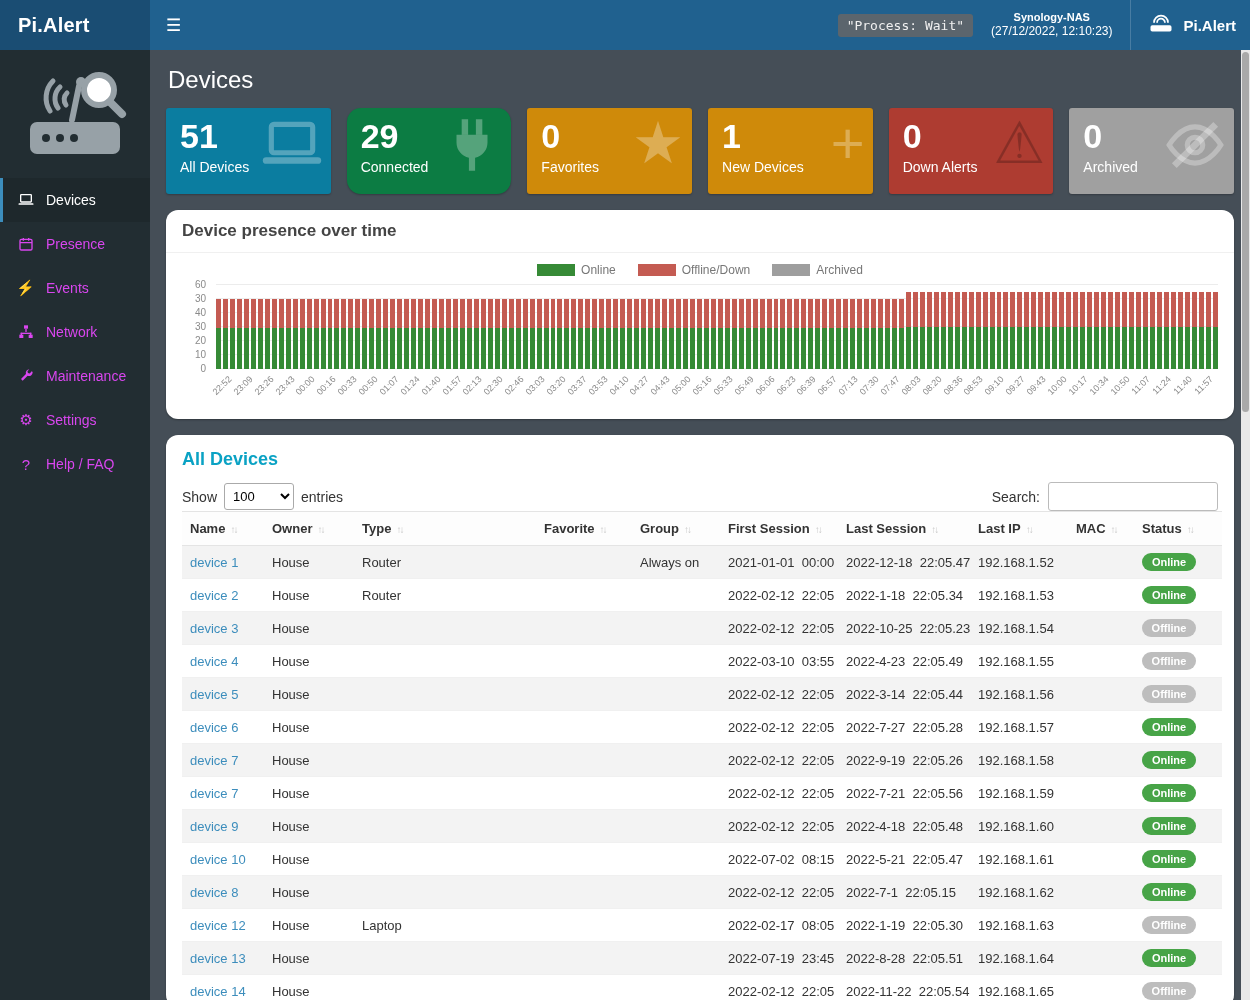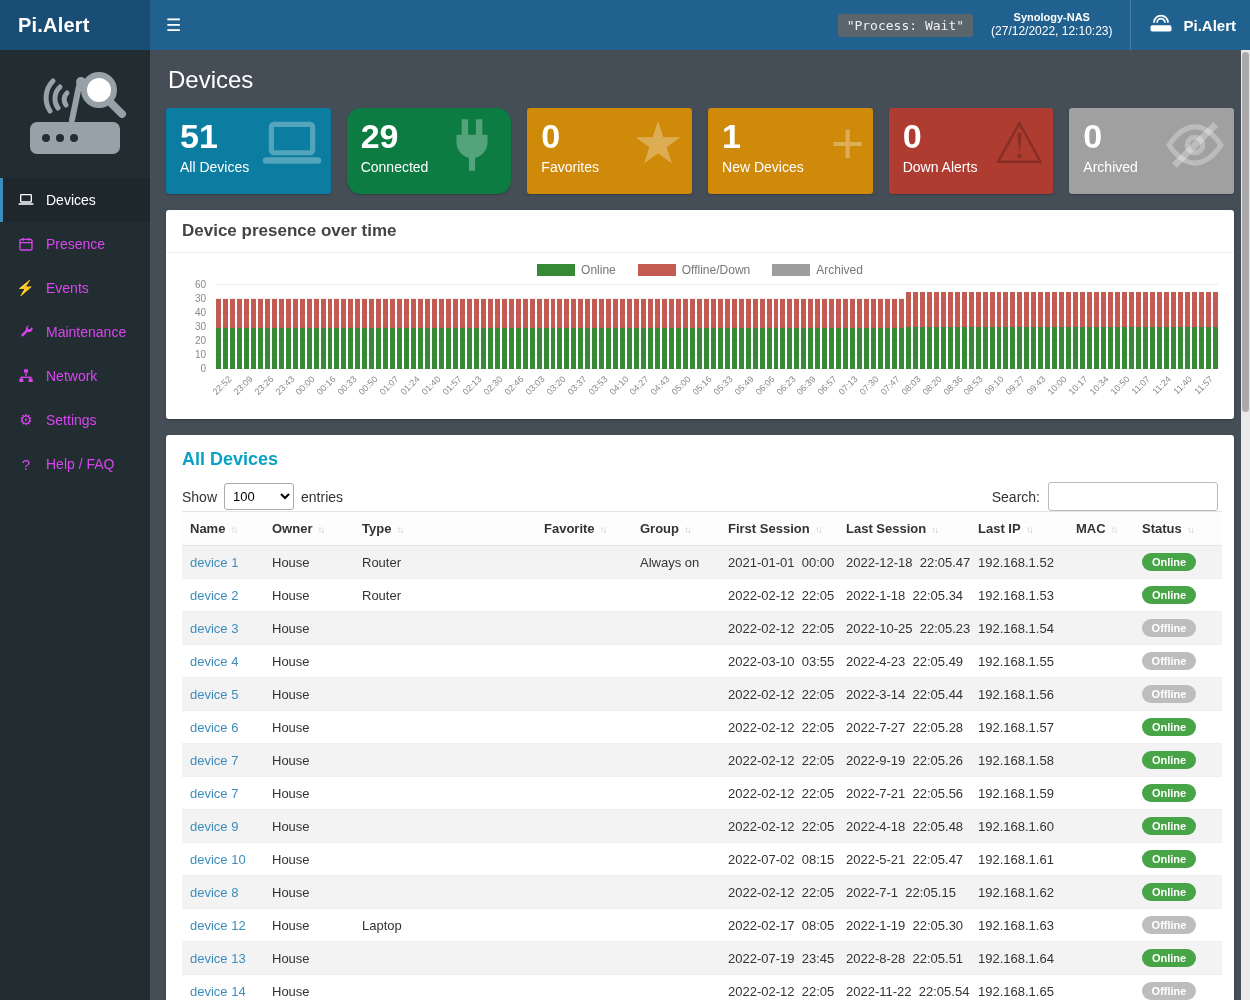--- a/index.html
+++ b/index.html
@@ -33,21 +33,21 @@
   
   .cards { display:flex; gap:16px; margin-bottom:16px; }
   .card { flex:1; height:86px; border-radius:3px; position:relative; color:#fff; padding:10px 14px; overflow:hidden; cursor:pointer; box-shadow:0 1px 2px rgba(0,0,0,.25); }
   .card-value { font-size:34px; font-weight:700; line-height:1.1; }
   .card-label { font-size:14px; margin-top:4px; }
   .card .card-icn { position:absolute; right:8px; top:6px; color:rgba(255,255,255,.3); font-size:58px; line-height:1; }
   .card .card-icn svg { width:62px; height:62px; }
   .card .card-icn.dark { color:rgba(0,0,0,.22); }
 
   
-  .panel { background:#fff; border-radius:3px; box-shadow:0 1px 2px rgba(0,0,0,.3); margin-bottom:16px; }
+  .panel { background:#fff; border-radius:12px; box-shadow:0 1px 2px rgba(0,0,0,.3); margin-bottom:16px; }
   .panel-header { padding:11px 16px; font-size:17px; font-weight:700; color:#444; border-bottom:1px solid #f0f0f0; }
 
   
   .chart-wrap { padding:8px 16px 4px 16px; }
   .legend { display:flex; justify-content:center; gap:22px; margin:2px 0 8px; }
   .lg-item { display:inline-flex; align-items:center; gap:6px; }
   .lg-item .sw { width:38px; height:12px; display:inline-block; }
   .lg-tx { font-size:12px; color:#777; }
   .chart-area { position:relative; margin-left:34px; height:84px; }
   .grid { position:absolute; inset:0; }
@@ -146,37 +146,37 @@
           </span>
           <span>Presence</span>
         </div>
         <div class="side-item">
           <span class="icn">⚡</span>
           <span>Events</span>
         </div>
         <div class="side-item">
           <span class="icn">
             <svg viewBox="0 0 24 24" fill="currentColor">
-              <path d="M22 6.5a5.5 5.5 0 0 1-7.6 5.1L7 19l-2.5-2.5 7.4-7.4A5.5 5.5 0 0 1 17 2l-2.8 2.8.7 2.8 2.8.7L20.5 5c.9.4 1.5.9 1.5 1.5z"></path>
-            </svg>
-          </span>
-          <span>Maintenance</span>
-        </div>
-        <div class="side-item">
-          <span class="icn">
-            <svg viewBox="0 0 24 24" fill="currentColor">
               <rect x="9" y="2" width="6" height="5"></rect>
               <rect x="2" y="16" width="6" height="5"></rect>
               <rect x="16" y="16" width="6" height="5"></rect>
               <path d="M11 7h2v5h-2z"></path>
               <path d="M4 13h16v2H4z"></path>
               <path d="M4 13h2v4H4zM18 13h2v4h-2z"></path>
             </svg>
           </span>
           <span>Network</span>
+        </div>
+        <div class="side-item">
+          <span class="icn">
+            <svg viewBox="0 0 24 24" fill="currentColor">
+              <path d="M22 6.5a5.5 5.5 0 0 1-7.6 5.1L7 19l-2.5-2.5 7.4-7.4A5.5 5.5 0 0 1 17 2l-2.8 2.8.7 2.8 2.8.7L20.5 5c.9.4 1.5.9 1.5 1.5z"></path>
+            </svg>
+          </span>
+          <span>Maintenance</span>
         </div>
         <div class="side-item">
           <span class="icn">⚙</span>
           <span>Settings</span>
         </div>
         <div class="side-item">
           <span class="icn">?</span>
           <span>Help / FAQ</span>
         </div>
       </nav>

